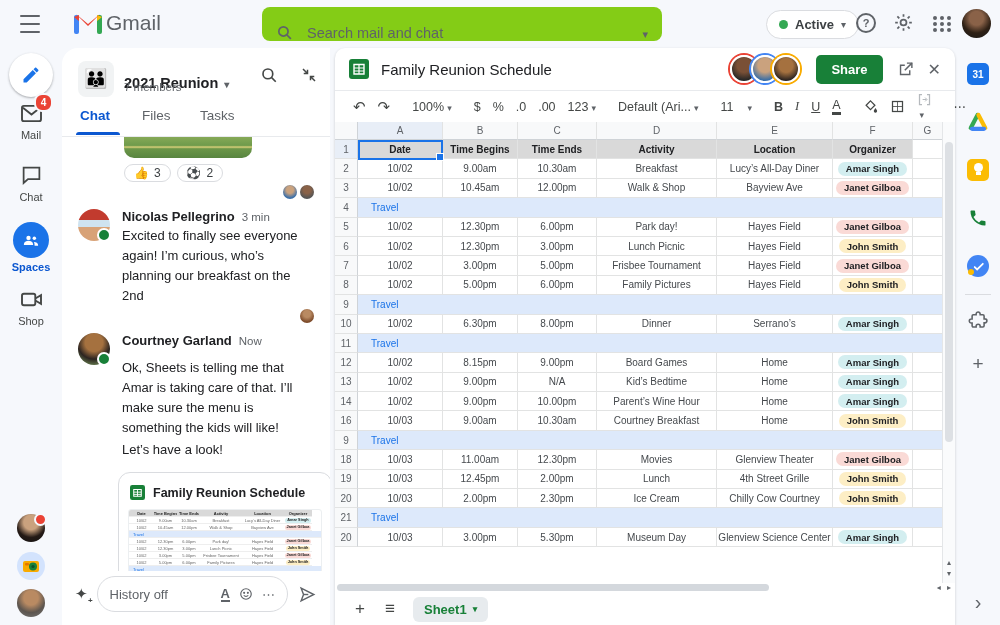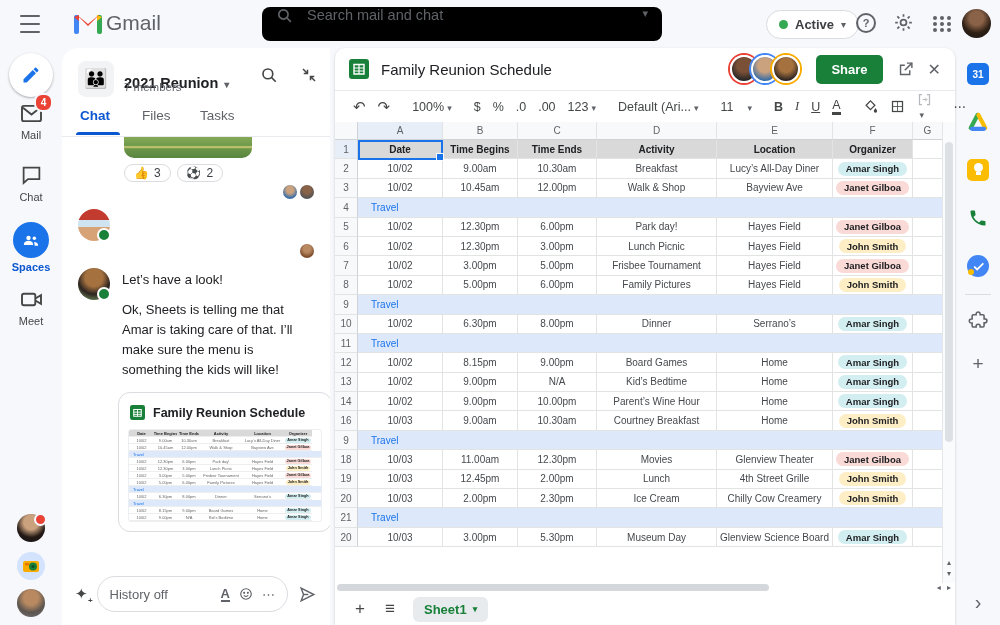--- a/index.html
+++ b/index.html
@@ -7,22 +7,22 @@
        font-family:"Liberation Sans",sans-serif;background:#f6f8fc;color:#202124}
   .abs{position:absolute}
   svg{display:block}
 
   
   .topbar{position:absolute;top:0;left:0;width:1000px;height:48px}
   .hamburger{left:20px;top:15px;width:20px;height:18px;display:flex;flex-direction:column;justify-content:space-between;cursor:pointer}
   .hamburger i{height:2px;background:#5f6368;border-radius:1px}
   .gmail-logo{left:74px;top:13px}
   .gmail-word{left:106px;top:11px;font-size:21px;color:#5f6368}
-  .searchbox{left:262px;top:7px;width:400px;height:34px;background:#000000;border-radius:8px;
-             display:flex;align-items:flex-start;padding:0 14px;box-sizing:border-box}
+  .searchbox{left:262px;top:7px;width:400px;height:34px;background:#84cc16;border-radius:8px;
+             display:flex;align-items:flex-end;padding:0 14px;box-sizing:border-box}
   .searchbox .ph{margin-left:14px;font-size:14.5px;color:#5f6368}
   .searchbox .caret{margin-left:auto;color:#5f6368;font-size:11px}
   .status-pill{left:766px;top:10px;height:27px;background:#fff;border:1px solid #dadce0;border-radius:15px;
                display:flex;align-items:center;gap:7px;padding:0 12px}
   .gdot{width:9px;height:9px;border-radius:50%;background:#34a853}
   .status-pill .lbl{font-size:13px;color:#3c4043;font-weight:bold}
   .status-pill .caret{font-size:10px;color:#5f6368}
   .ticon{top:13px;width:22px;height:22px;color:#5f6368;cursor:pointer}
   .help-c{border:2px solid #5f6368;border-radius:50%;width:16px;height:16px;font-size:11px;font-weight:bold;
           display:flex;align-items:center;justify-content:center;color:#5f6368}
@@ -256,21 +256,21 @@
     </div>
   <div class="lab">Spaces</div>
 </div>
 <div class="abs rail-item" style="top:286px">
   <div class="ic">
       <svg width="23" height="19" viewBox="0 0 24 20" fill="none" stroke="#444746" stroke-width="2">
         <rect x="2" y="4" width="14" height="12" rx="2"></rect>
         <path d="M16 9l6-3.5v9L16 11"></path>
       </svg>
     </div>
-  <div class="lab">Meet</div>
+  <div class="lab">Shop</div>
 </div>
 <div class="rail-av av-woman" style="top:514px">
     <span class="dot"></span>
   </div>
 <div class="rail-av av-cam" style="top:552px">
   <svg width="18" height="14" viewBox="0 0 18 14">
       <rect x="1" y="2" width="16" height="11" rx="2" fill="#f9ab00"></rect>
       <circle cx="11" cy="7.5" r="4" fill="#188038"></circle>
       <circle cx="11" cy="7.5" r="1.6" fill="#0d5226"></circle>
       <rect x="3" y="4" width="4" height="2.5" rx="1" fill="#e37400"></rect>
@@ -315,32 +315,37 @@
       </div>
     <div class="receipts">
         <span class="r-av r1"></span>
         <span class="r-av r2"></span>
       </div>
 
     <div class="msg">
       <div class="m-av av-nic">
           <span class="p"></span>
         </div>
+      <div>
+        <div class="m-name"><span>Nicolas Pellegrino</span><span class="m-time">3 min</span></div>
+        <div class="m-text">Excited to finally see everyone again! I’m curious, who’s planning our breakfast on the 2nd</div>
+      </div>
     </div>
     <div class="receipts">
         <span class="r-av r3"></span>
       </div>
 
     <div class="msg">
       <div class="m-av av-cou">
           <span class="p"></span>
         </div>
       <div>
+        <div class="m-name"><span>Courtney Garland</span><span class="m-time">Now</span></div>
+        <div class="m-text" style="margin-top:10px">Ok, Sheets is telling me that Amar is taking care of that. I’ll make sure the menu is something the kids will like!</div>
         <div class="m-text">Let’s have a look!</div>
-        <div class="m-text" style="margin-top:10px">Ok, Sheets is telling me that Amar is taking care of that. I’ll make sure the menu is something the kids will like!</div>
       </div>
     </div>
 
     <div class="card">
       <div class="card-h">
         <svg width="15" height="15" viewBox="0 0 20 20">
             <rect width="20" height="20" rx="3" fill="#188038"></rect>
             <path d="M5 6h10v9H5z" fill="none" stroke="#fff" stroke-width="1.4"></path>
             <path d="M5 9.5h10M5 12.5h10M10 6v9" stroke="#fff" stroke-width="1.2"></path>
           </svg>
@@ -746,37 +751,37 @@
             <span class="pill" style="background: rgb(253, 238, 197);">John Smith</span>
           </div>
           <div class="gc " style="width: 30px;"></div>
         </div>
         <div class="gr">
           <div class="gc rowhead" style="width: 23px;">20</div>
           <div class="gc " style="width: 85px;">10/03</div>
           <div class="gc " style="width: 75px;">2.00pm</div>
           <div class="gc " style="width: 79px;">2.30pm</div>
           <div class="gc " style="width: 120px;">Ice Cream</div>
-          <div class="gc " style="width: 116px;">Chilly Cow Creamery</div>
+          <div class="gc " style="width: 116px;">Chilly Cow Courtney</div>
           <div class="gc " style="width: 80px;">
             <span class="pill" style="background: rgb(253, 238, 197);">John Smith</span>
           </div>
           <div class="gc " style="width: 30px;"></div>
         </div>
         <div class="gr">
           <div class="gc rowhead" style="width: 23px;">21</div>
           <div class="gc band" style="background: rgb(221, 233, 251); color: rgb(26, 115, 232); flex: 1 1 0%;">Travel</div>
         </div>
         <div class="gr">
           <div class="gc rowhead" style="width: 23px;">20</div>
           <div class="gc " style="width: 85px;">10/03</div>
           <div class="gc " style="width: 75px;">3.00pm</div>
           <div class="gc " style="width: 79px;">5.30pm</div>
           <div class="gc " style="width: 120px;">Museum Day</div>
-          <div class="gc " style="width: 116px;">Glenview Science Board</div>
+          <div class="gc " style="width: 116px;">Glenview Science Center</div>
           <div class="gc " style="width: 80px;">
             <span class="pill" style="background: rgb(211, 238, 240);">Amar Singh</span>
           </div>
           <div class="gc " style="width: 30px;"></div>
         </div>
       </div>
     <div class="sel"></div>
     <div class="vscroll">
       <div class="vthumb"></div>
       <div class="varrows"><span>▴</span><br><span>▾</span></div>

